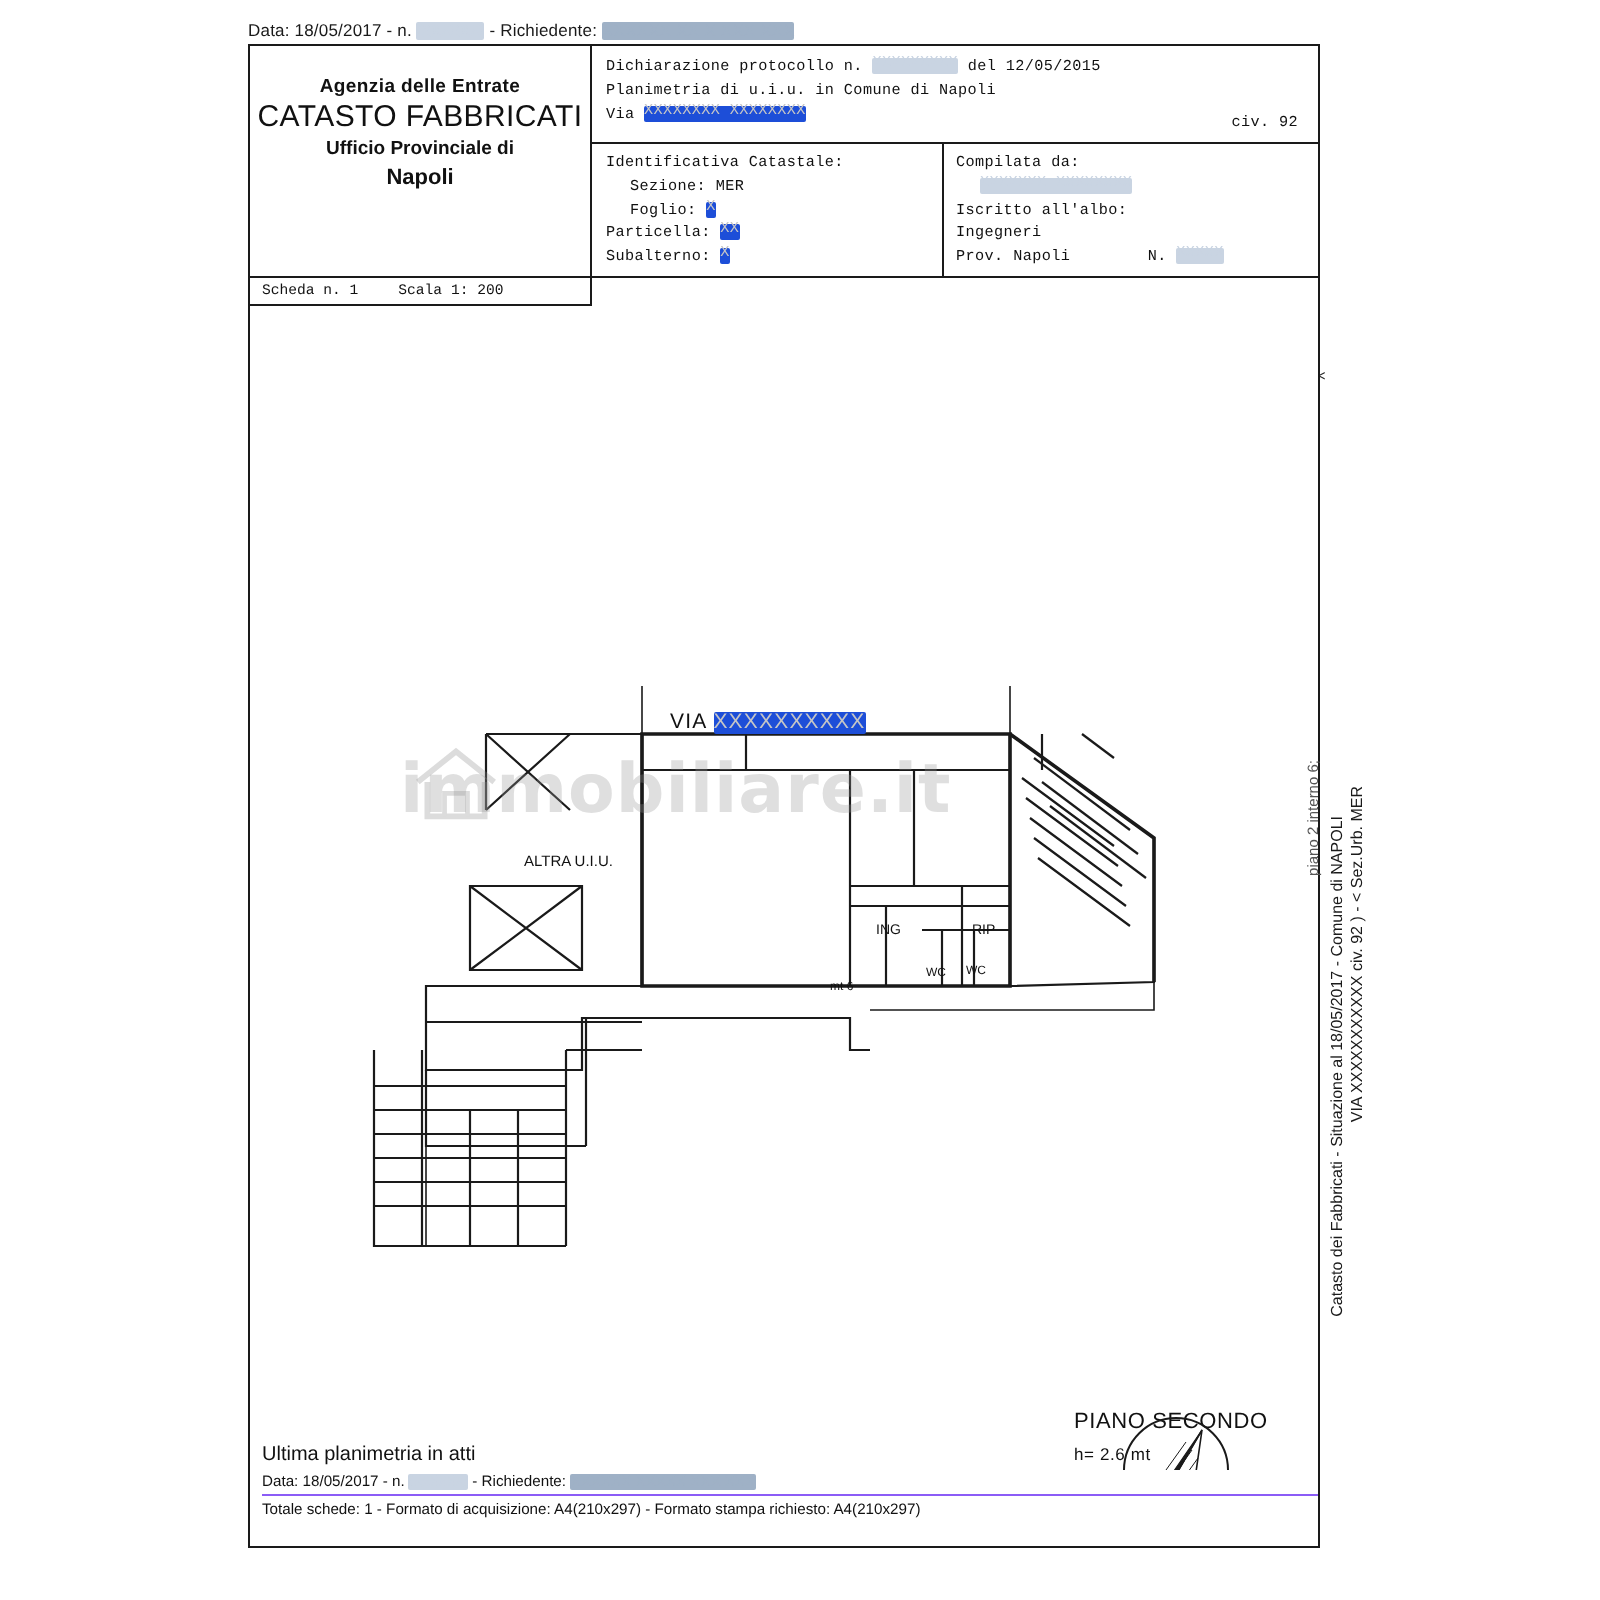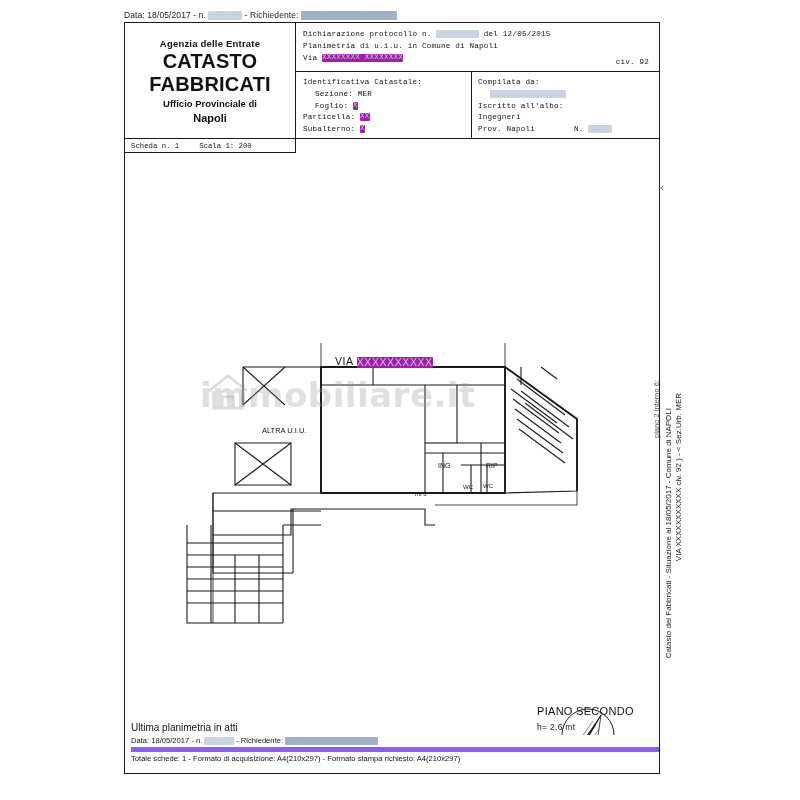--- a/index.html
+++ b/index.html
@@ -35,21 +35,21 @@
   }
   .redacted {
     display: inline-block;
     background: #c9d4e2;
     color: #c9d4e2;
     border-radius: 1px;
     line-height: 1.05;
     vertical-align: middle;
   }
   .redacted.dark { background: #9fb1c6; color: #9fb1c6; }
-  .redacted.grey { background: #a21caf; color: #c6c6c6; }
+  .redacted.grey { background: #1d4ed8; color: #c6c6c6; }
 
   
   .frame {
     position: absolute;
     left: 124px;
     top: 22px;
     width: 536px;
     height: 752px;
     border: 1.2px solid #1a1a1a;
     box-sizing: border-box;
@@ -73,22 +73,22 @@
     border-right: 1.2px solid #1a1a1a;
     text-align: center;
     padding-top: 15px;
   }
   .agenzia {
     font-size: 9.5px;
     font-weight: bold;
     letter-spacing: .2px;
   }
   .catasto {
-    font-size: 20px;
-    font-weight: bold;
+    font-size: 15px;
+    font-weight: normal;
     letter-spacing: .2px;
     margin-top: 1px;
   }
   .ufficio {
     font-size: 9.5px;
     font-weight: bold;
     margin-top: 2px;
     line-height: 1.25;
   }
   .citta {
@@ -175,21 +175,21 @@
     position: absolute;
     left: 0;
     right: 0;
     bottom: 0;
     height: 38px;
     font-size: 7.6px;
     padding-left: 6px;
     box-sizing: border-box;
   }
   .bn-line { line-height: 1.5; white-space: nowrap; }
-  .bn-top { border-top: 5px solid #8b5cf6; padding-top: 1px; margin-top: 1px; }
+  .bn-top { border-top: 1px solid #8b5cf6; padding-top: 1px; margin-top: 1px; }
 
   .ultima {
     position: absolute;
     left: 6px;
     bottom: 40px;
     font-size: 10px;
   }
 
   
   .watermark {

